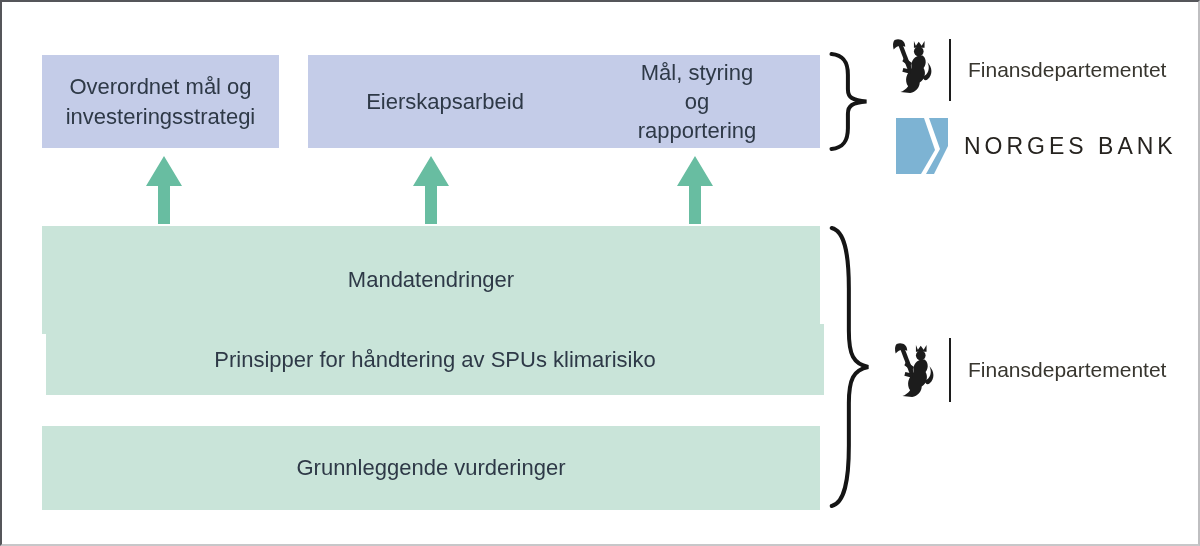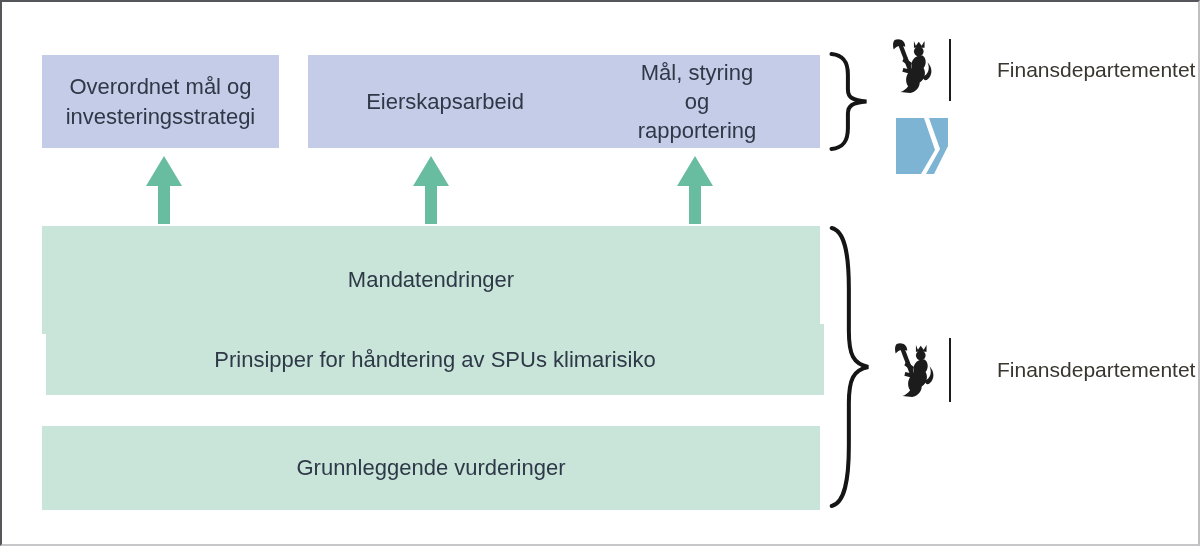--- a/index.html
+++ b/index.html
@@ -34,21 +34,21 @@
   }
   .arrow-svg polygon{fill:var(--arrow,#68bda1);}
   .brace-svg path{
     stroke:#151515;stroke-width:4;fill:none;
     stroke-linecap:round;vector-effect:non-scaling-stroke;
   }
   .lion-svg path,.lion-svg circle{fill:#1c1c1c;}
   .divider{background:#1c1c1c;width:2px;}
   .logo-text{
     color:var(--logo-text,#38362f);
-    font-size:21px;white-space:nowrap;margin-left:29px;
+    font-size:21px;white-space:nowrap;
   }
   .nb-mark polygon{fill:var(--norges-bank-blue,#7db3d3);}
   .nb-text{
     color:#26231f;font-size:23px;letter-spacing:4px;white-space:nowrap;
   }
 </style>
 </head>
 <body>
 
 <div class="canvas">
@@ -101,20 +101,21 @@
     <path d="M21 33 L13 31 L12 35 L20 37 Z"></path>
     <path d="M33 40 C39 38 41 31 38 25 C43 30 44 38 38 43 C36 45 33 43 33 40 Z"></path>
   </svg>
   <div class="abs divider" style="left:947px;top:37px;height:62px;"></div>
   <div class="abs logo-text" style="left:966px;top:56px;">Finansdepartementet</div>
 
   <svg class="abs nb-mark" style="left:893px;top:116px;" width="54" height="56" viewBox="0 0 52 56">
     <polygon points="0,0 28,0 39,32 25,56 0,56"></polygon>
     <polygon points="33,0 52,0 52,28 38,56 30,56 44,31"></polygon>
   </svg>
+  <div class="abs nb-text" style="left:962px;top:131px;">NORGES BANK</div>
 
   <svg class="abs lion-svg" style="left:890px;top:340px;" width="44" height="56" viewBox="0 0 44 58">
     <path d="M4 2 C10 0 15 3 15 9 C10 7 6 8 3 12 C2 8 2 4 4 2 Z"></path>
     <path d="M8 8 L12 6 L27 45 L23 47 Z"></path>
     <path d="M24 3 L26 8 L29 4 L32 8 L35 3 L35 10 L24 10 Z"></path>
     <circle cx="29" cy="14" r="5"></circle>
     <path d="M29 18 C23 20 20 26 22 32 C16 36 14 44 18 50 C16 53 13 55 10 56 L20 57 C26 56 30 51 30 46 C35 43 37 36 34 31 C38 26 36 20 33 18 Z"></path>
     <path d="M22 26 L14 20 L12 24 L20 30 Z"></path>
     <path d="M21 33 L13 31 L12 35 L20 37 Z"></path>
     <path d="M33 40 C39 38 41 31 38 25 C43 30 44 38 38 43 C36 45 33 43 33 40 Z"></path>

